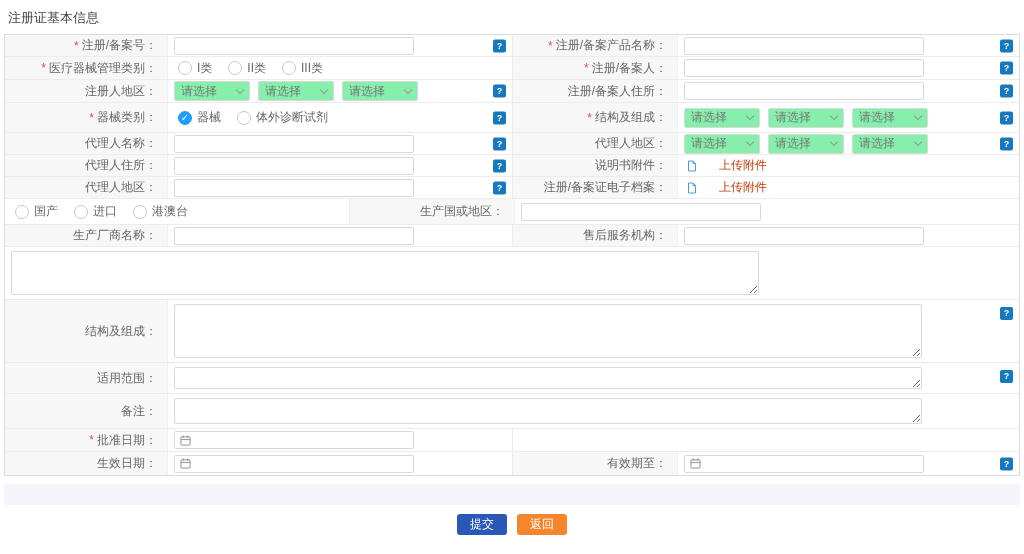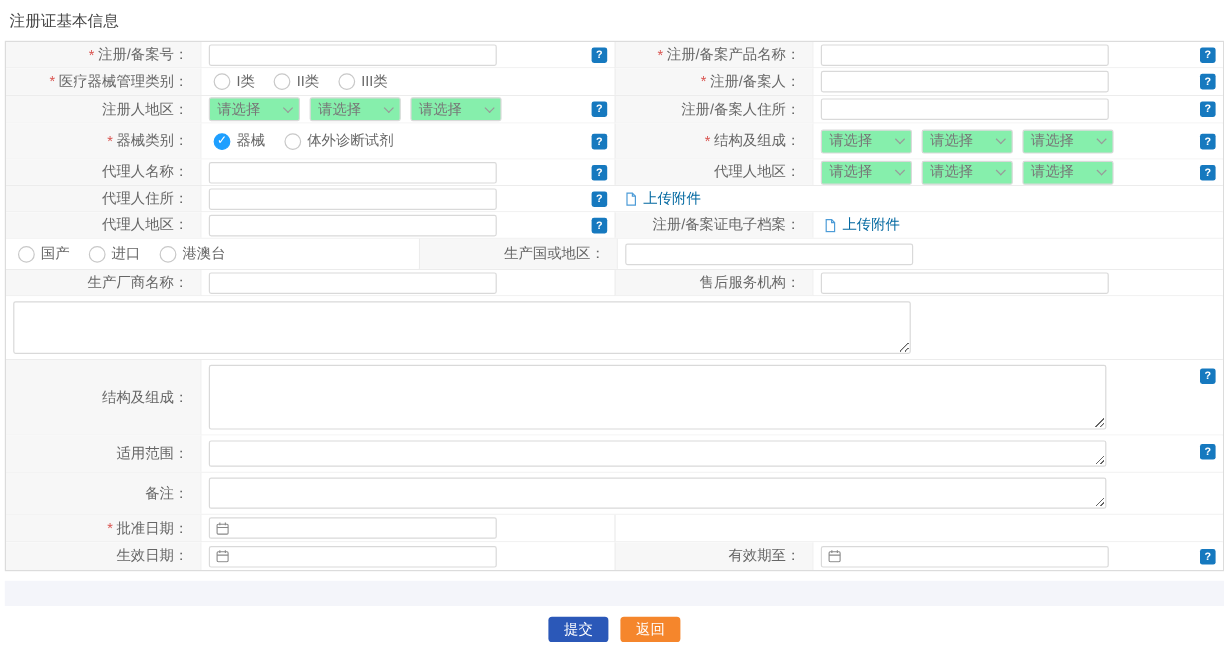--- a/index.html
+++ b/index.html
@@ -65,21 +65,21 @@
     width: 76px; height: 20px; border: 1px solid #d9d9d9; border-radius: 2px;
     display: flex; align-items: center; justify-content: space-between;
     padding: 0 6px; color: #777; margin-right: 8px; background: #86efac; cursor: pointer;
     flex-shrink: 0;
   }
   .caret {
     width: 6px; height: 6px; border-right: 1px solid #999; border-bottom: 1px solid #999;
     transform: rotate(45deg); margin-top: -3px; flex-shrink: 0;
   }
 
-  .upload { display: inline-flex; align-items: center; gap: 4px; color: #0369a1; cursor: pointer; text-decoration: none; margin-left: 2px; }
+  .upload { display: inline-flex; align-items: center; gap: 21px; color: #c2410c; cursor: pointer; text-decoration: none; margin-left: 2px; }
   .up-icon { display: flex; align-items: center; }
 
   .date {
     width: 240px; height: 18px; border: 1px solid #d9d9d9; border-radius: 2px;
     display: flex; align-items: center; padding: 0 5px; gap: 5px; background: #fff; cursor: text;
   }
   .cal { display: flex; align-items: center; }
 
   .footer-strip { margin: 8px 4px 0; height: 21px; background: #f4f5fa; }
   .btn-bar { display: flex; justify-content: center; gap: 10px; margin-top: 9px; }
@@ -243,20 +243,23 @@
   </div>
 
   <div class="row h22">
     <div class="cell lbl">
         <span>代理人住所：</span>
       </div>
     <div class="cell fld fld1">
       <input class="txt" value="" style="">
       <span class="help">?</span>
     </div>
+    <div class="cell lbl lbl2">
+        <span>说明书附件：</span>
+      </div>
     <div class="cell fld fld2">
       <a class="upload">
         <span class="up-icon">
             <svg width="12" height="12" viewBox="0 0 12 12">
               <path d="M2.5 1h4.5l2.5 2.5V11h-7z" fill="none" stroke="#4d9cd7"></path>
               <path d="M7 1v2.5h2.5" fill="none" stroke="#4d9cd7"></path>
             </svg>
           </span>
         <span>上传附件</span>
       </a>

